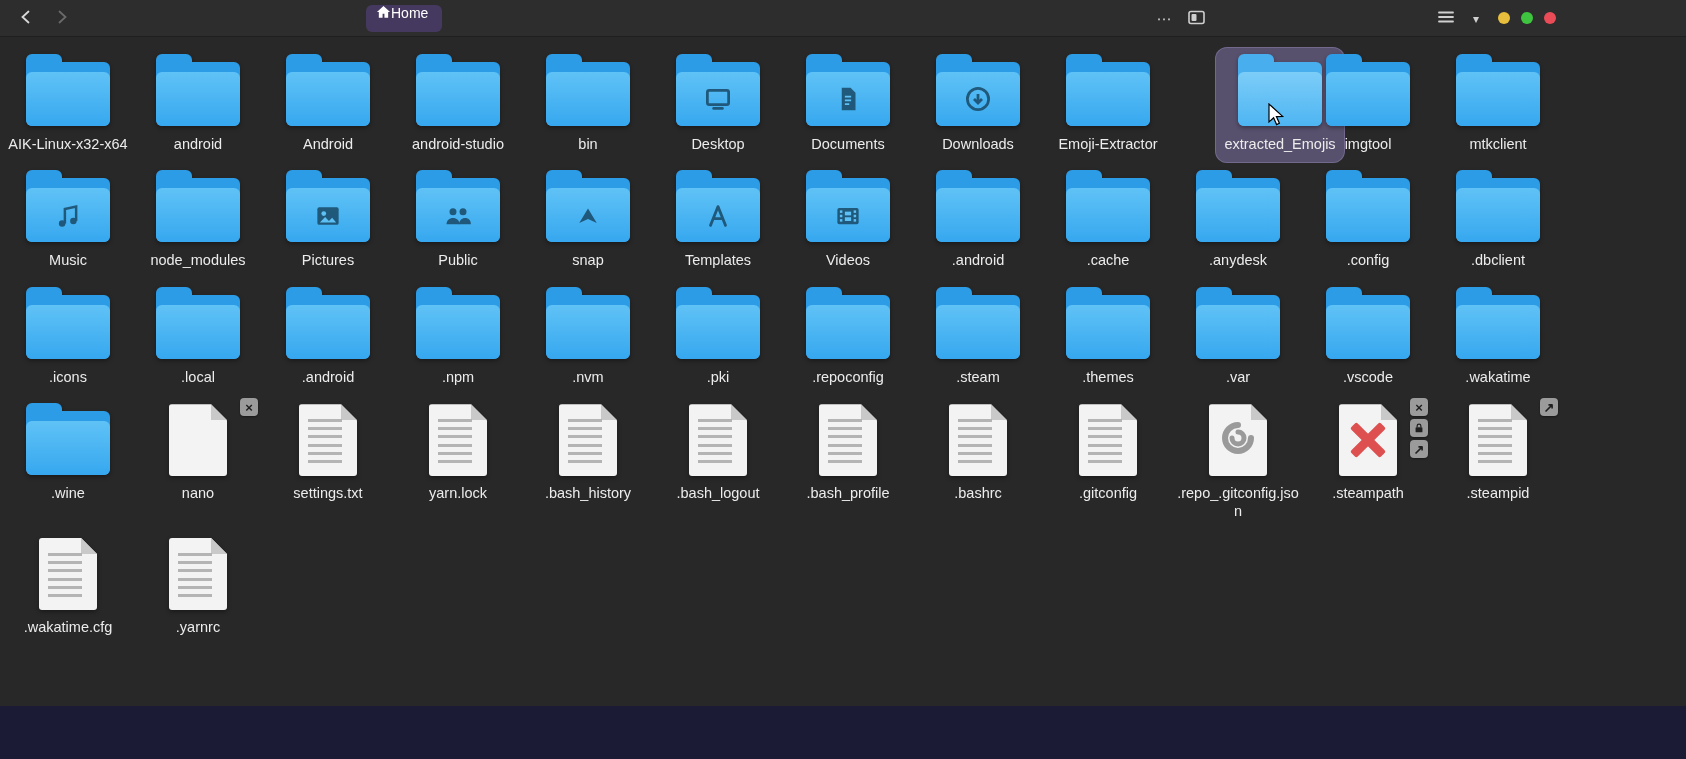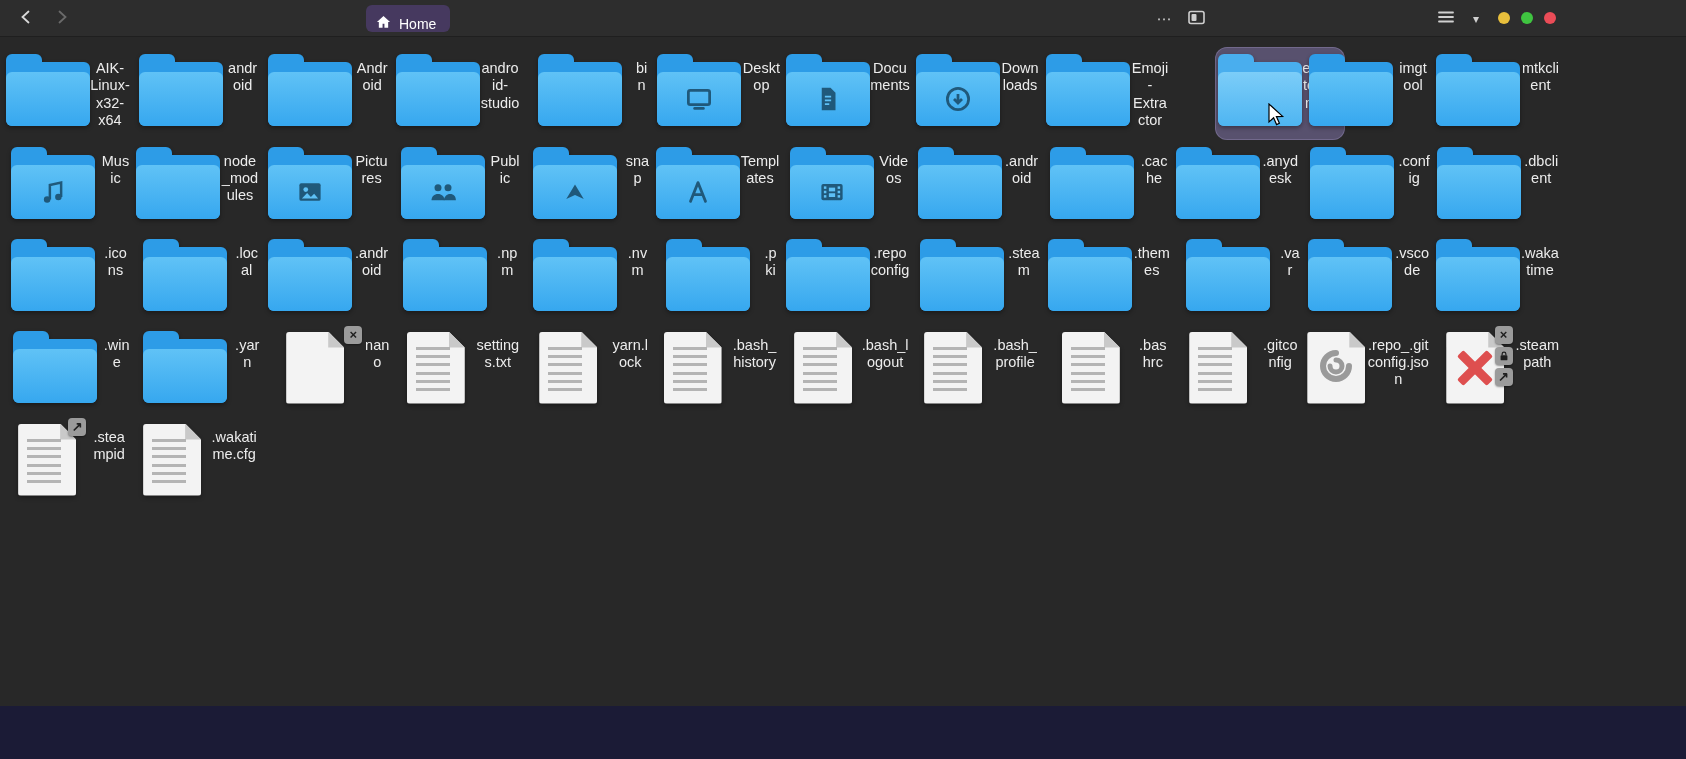--- a/index.html
+++ b/index.html
@@ -27,37 +27,37 @@
     width: 28px; height: 27px;
     display: flex; align-items: center; justify-content: center;
     border-radius: 6px; color: #d0d0d0; font-size: 15px;
     cursor: default;
   }
   .location-btn {
     position: absolute; left: 366px; top: 5px;
     height: 27px; padding: 0 14px 0 10px;
     background: var(--accent, #46395f);
     border-radius: 6px;
-    display: flex; align-items: flex-end; gap: 8px;
+    display: flex; align-items: flex-start; gap: 0;
     color: #ffffff; font-size: 14px;
   }
   .dots { position: absolute; left: 1498px; top: 12px; display: flex; gap: 11px; }
   .dot { width: 12px; height: 12px; border-radius: 50%; }
   .caret { font-size: 12px; }
 
   
   .content { position: absolute; top: 37px; bottom: 0; left: 0; right: 0; overflow: hidden; }
   .grid {
     display: grid;
     grid-template-columns: repeat(12, 130px);
     padding: 10px 0 0 3px;
   }
   .cell {
     width: 130px;
-    display: flex; align-items: flex-start;
+    display: flex; flex-direction: column; align-items: center;
     padding: 6px 3px 10px;
     border-radius: 12px;
     position: relative;
   }
   .cell.selected {
     background: var(--selection, rgba(146,130,195,.45));
     box-shadow: inset 0 0 0 1px rgba(190,178,230,.25);
     margin-left: 42px;
   }
   .icon-area {
@@ -585,29 +585,20 @@
     <div class="icon-area">
             <div class="folder">
               <div class="folder-back"></div>
               <div class="folder-front"></div>
             </div>
           </div>
     <div class="label">.wine</div>
   </div>
         <div class="cell">
     <div class="icon-area">
-            <div class="folder">
-              <div class="folder-back"></div>
-              <div class="folder-front"></div>
-            </div>
-          </div>
-    <div class="label">.yarn</div>
-  </div>
-        <div class="cell">
-    <div class="icon-area">
             <div class="file">
               <div class="page"></div>
               <div class="fold"></div>
             </div>
             <div class="badges">
               <div class="badge">×</div>
             </div>
           </div>
     <div class="label">nano</div>
   </div>
@@ -731,20 +722,30 @@
         <div class="cell">
     <div class="icon-area">
             <div class="file">
               <div class="page"></div>
               <div class="fold"></div>
               <div class="lines"></div>
             </div>
           </div>
     <div class="label">.wakatime.cfg</div>
   </div>
+        <div class="cell">
+    <div class="icon-area">
+            <div class="file">
+              <div class="page"></div>
+              <div class="fold"></div>
+              <div class="lines"></div>
+            </div>
+          </div>
+    <div class="label">.yarnrc</div>
+  </div>
       </div>
   </div>
 
 </div>
 
 <div class="bottom-strip"></div>
 
 <div class="cursor">
   <svg width="17" height="24" viewBox="0 0 17 24">
       <path d="M1 1 L1 19 L5.6 14.8 L8.6 21.6 L11.4 20.3 L8.4 13.6 L14.6 13.4 Z" fill="#ffffff" stroke="#000000" stroke-width="1.2"></path>

